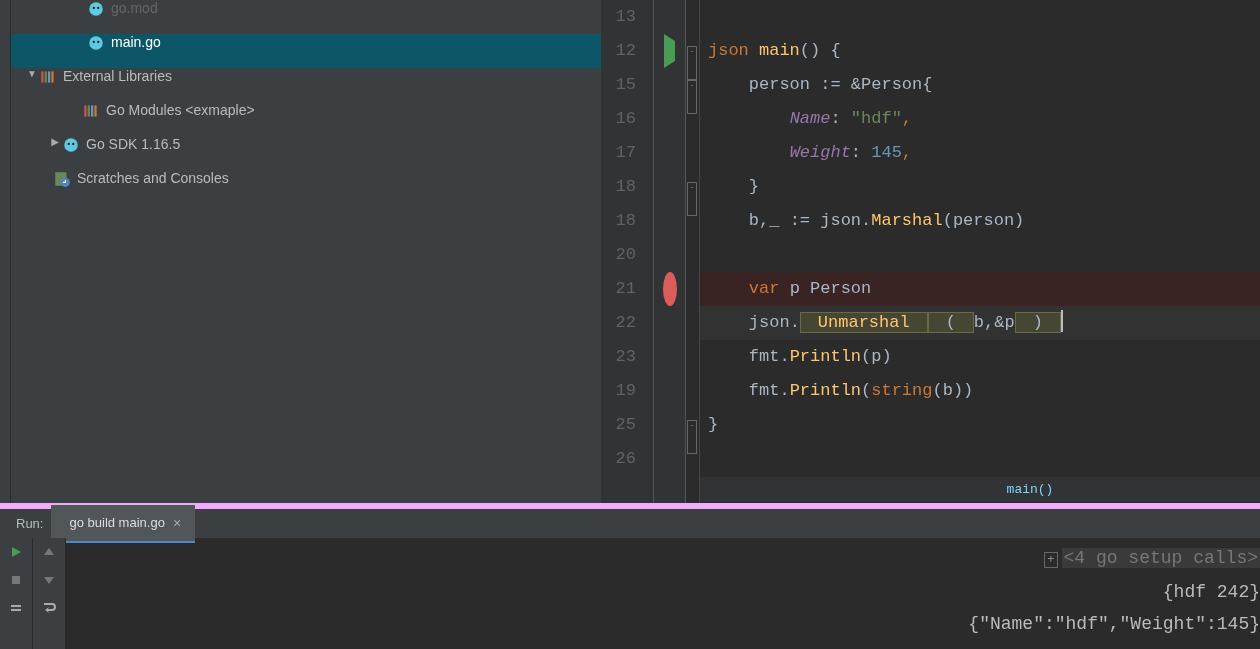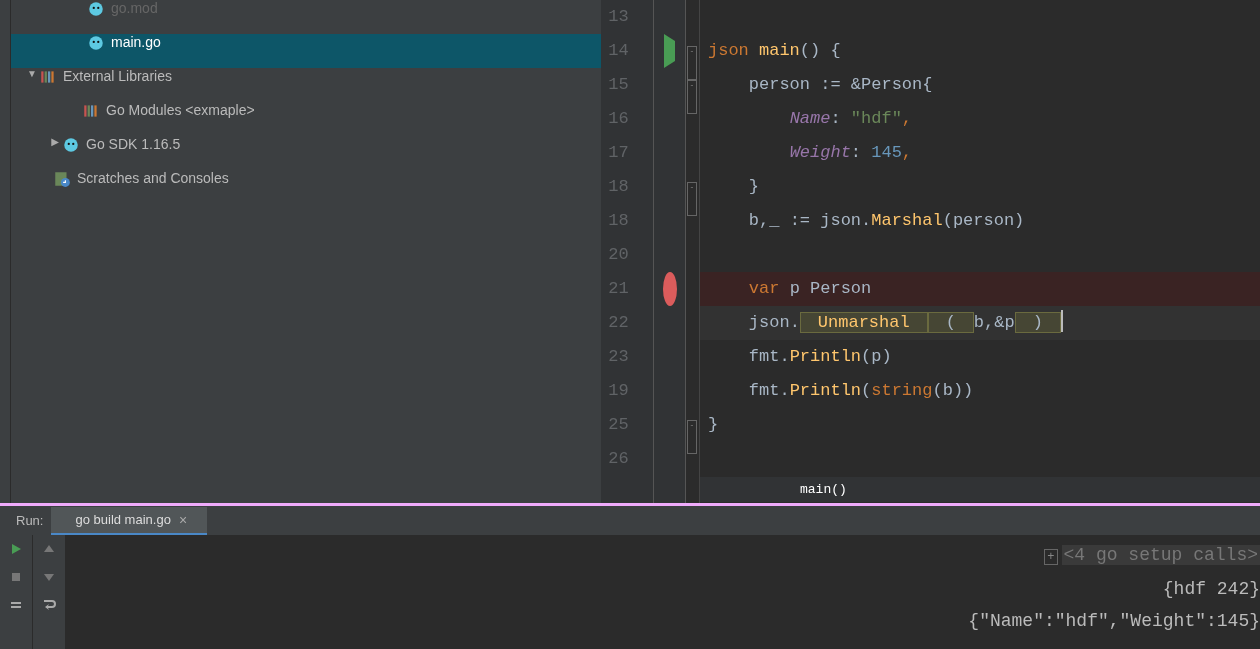--- a/index.html
+++ b/index.html
@@ -14,21 +14,21 @@
     .arrow { width: 14px; text-align: center; font-size: 10px; color: #aaa; user-select: none; }
     .arrow.down::before { content: "▼"; }
     .arrow.right::before { content: "▶"; }
     .arrow.none::before { content: ""; }
     .icon { display: inline-flex; width: 18px; height: 18px; margin-right: 6px; align-items: center; justify-content: center; }
     .tree-label { white-space: nowrap; }
 
     .editor { flex: 1; display: flex; background: #2b2b2b; position: relative; }
     .gutter { display: flex; font-family: "Consolas","Courier New",monospace; font-size: 17px; }
     .line-numbers { width: 53px; text-align: right; color: #606366; padding-right: 17px; background: #313335; border-right: 1px solid #555; user-select: none; }
-    .line-numbers div { height: 34px; line-height: 34px; text-align: center; }
+    .line-numbers div { height: 34px; line-height: 34px; }
     .markers { width: 32px; background: #313335; border-right: 1px solid #555; }
     .markers div { height: 34px; display: flex; align-items: center; justify-content: center; }
     .run-tri { width: 0; height: 0; border-top: 7px solid transparent; border-bottom: 7px solid transparent; border-left: 11px solid #499c54; }
     .bp { width: 14px; height: 14px; background: #db5c5c; border-radius: 50%; }
     .fold-col { width: 14px; background: #2b2b2b; border-right: 1px solid #444; }
     .fold-col div { height: 34px; position: relative; }
     .fold-mark { position: absolute; left: 1px; top: 12px; width: 10px; height: 10px; border: 1px solid #666; font-size: 8px; line-height: 8px; text-align: center; color: #888; }
 
     .code { flex: 1; font-family: "Consolas","Courier New",monospace; font-size: 17px; overflow: hidden; }
     .code-line { height: 34px; line-height: 34px; padding-left: 8px; white-space: pre; }
@@ -39,26 +39,26 @@
     .str { color: #6a8759; }
     .num { color: #6897bb; }
     .ident { color: #9876aa; font-style: italic; }
     .var { color: #a9b7c6; }
     .punct { color: #a9b7c6; }
     .pkg { color: #a9b7c6; }
     .type { color: #a9b7c6; }
     .hl { background: rgba(120,120,60,0.3); border: 1px solid rgba(160,160,80,0.4); padding: 0 17px; }
     .cursor { border-left: 2px solid #bbbbbb; display: inline-block; height: 22px; vertical-align: middle; margin-bottom: 3px; }
 
-    .breadcrumb { height: 26px; line-height: 26px; background: #313335; color: #ffffff; font-size: 13px; padding-left: 100px; border-top: 1px solid #2b2b2b; }
-
-    .run-panel { border-top: 3px solid #f0abfc; background: #2b2b2b; display: flex; flex-direction: column; height: 146px; }
+    .breadcrumb { height: 26px; line-height: 26px; background: #313335; color: #7dd3fc; font-size: 13px; padding-left: 100px; border-top: 1px solid #2b2b2b; text-align: center; }
+
+    .run-panel { border-top: 6px solid #f0abfc; background: #2b2b2b; display: flex; flex-direction: column; height: 146px; }
     .run-tab-bar { height: 29px; display: flex; align-items: center; background: #3c3f41; }
     .run-label { padding: 0 8px 0 16px; font-size: 13px; color: #bbb; }
-    .run-tab { display: flex; align-items: center; height: 28px; background: #515658; padding: 0 18px; border-bottom: 2px solid #4a88c7; font-size: 13px; color: #ddd; gap: 6px; }
+    .run-tab { display: flex; align-items: center; height: 38px; background: #515658; padding: 0 12px; border-bottom: 2px solid #4a88c7; font-size: 13px; color: #ddd; gap: 6px; }
     .close-x { color: #aaa; font-size: 14px; cursor: pointer; padding: 0 2px; }
 
     .run-body { flex: 1; display: flex; text-align: right; }
     .run-ctrl-col { width: 33px; background: #3c3f41; display: flex; flex-direction: column; border-right: 1px solid #2b2b2b; }
     .run-ctrl-col .ctrl { height: 28px; display: flex; align-items: center; justify-content: center; cursor: pointer; }
     .run-ctrl-col .ctrl svg { width: 14px; height: 14px; }
     .console { flex: 1; font-family: "Consolas","Courier New",monospace; font-size: 18px; color: #bbbbbb; padding: 4px 0 0 8px; }
     .console .setup { color: #777; background: #3a3a3a; padding: 0 2px; }
     .console div { line-height: 32px; }
     .collapse-icon { color: #888; font-size: 12px; margin-right: 4px; border: 1px solid #666; padding: 0px 2px; }
@@ -144,21 +144,21 @@
             </svg>
           </span>
           <span class="tree-label">Scratches and Consoles</span>
         </div>
       </div>
 
     <div class="editor">
       <div class="gutter">
         <div class="line-numbers" id="linenums">
             <div>13</div>
-            <div>14</div>
+            <div>12</div>
             <div>15</div>
             <div>16</div>
             <div>17</div>
             <div>18</div>
             <div>18</div>
             <div>20</div>
             <div>21</div>
             <div>22</div>
             <div>23</div>
             <div>19</div>

